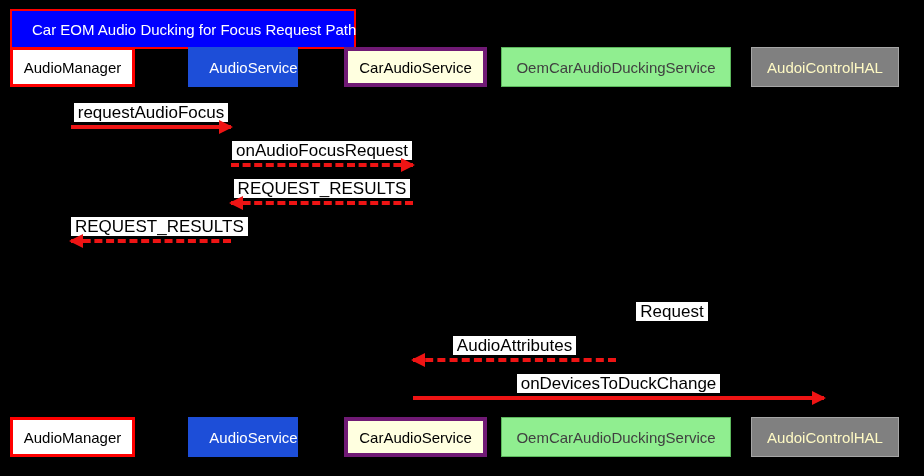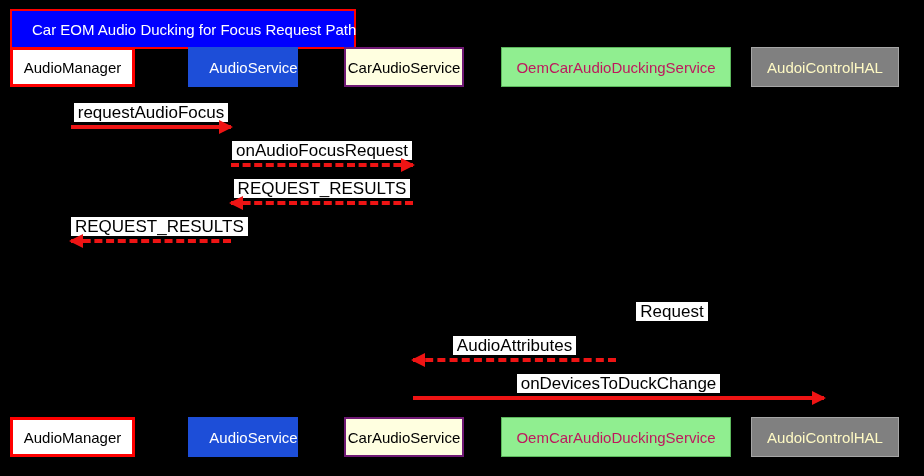--- a/index.html
+++ b/index.html
@@ -15,22 +15,22 @@
   .prow{position:absolute;left:0;width:924px;height:40px;text-decoration:underline;}
   .row-top{top:47px;}
   .row-bottom{top:417px;}
   .pbox{
     position:absolute;top:0;height:40px;box-sizing:border-box;
     display:flex;align-items:center;justify-content:center;
     font-size:15px;white-space:nowrap;
   }
   .p-0{left:10px;width:125px;background:#ffffff;border:3px solid #ff0000;color:#000000;}
   .p-1{left:188px;width:110px;background:#1d4ed8;color:#ffffff;padding-left:21px;}
-  .p-2{left:344px;width:120px;background:#ffffe0;border:2px solid #701a75;color:#000000;}
-  .p-3{left:501px;width:230px;background:#90ee90;border:1px solid #5cb85c;color:#be185d;}
+  .p-2{left:344px;width:143px;background:#ffffe0;border:4px solid #701a75;color:#000000;}
+  .p-3{left:501px;width:230px;background:#90ee90;border:1px solid #5cb85c;color:#404040;}
   .p-4{left:751px;width:148px;background:#808080;border:1px solid #a6a6a6;color:#fef9c3;}
   .msg{position:absolute;}
   .msg-label{
     display:table;margin:0 auto;background:#ffffff;color:#000000;
     font-size:17px;line-height:17px;padding:1px 4px;white-space:nowrap;
   }
   .arrow{position:relative;margin-top:3px;height:0;border-top:4px solid #ee1414;}
   .arrow.dashed{border-top-style:dashed;}
   .head{
     position:absolute;top:-9px;width:0;height:0;

